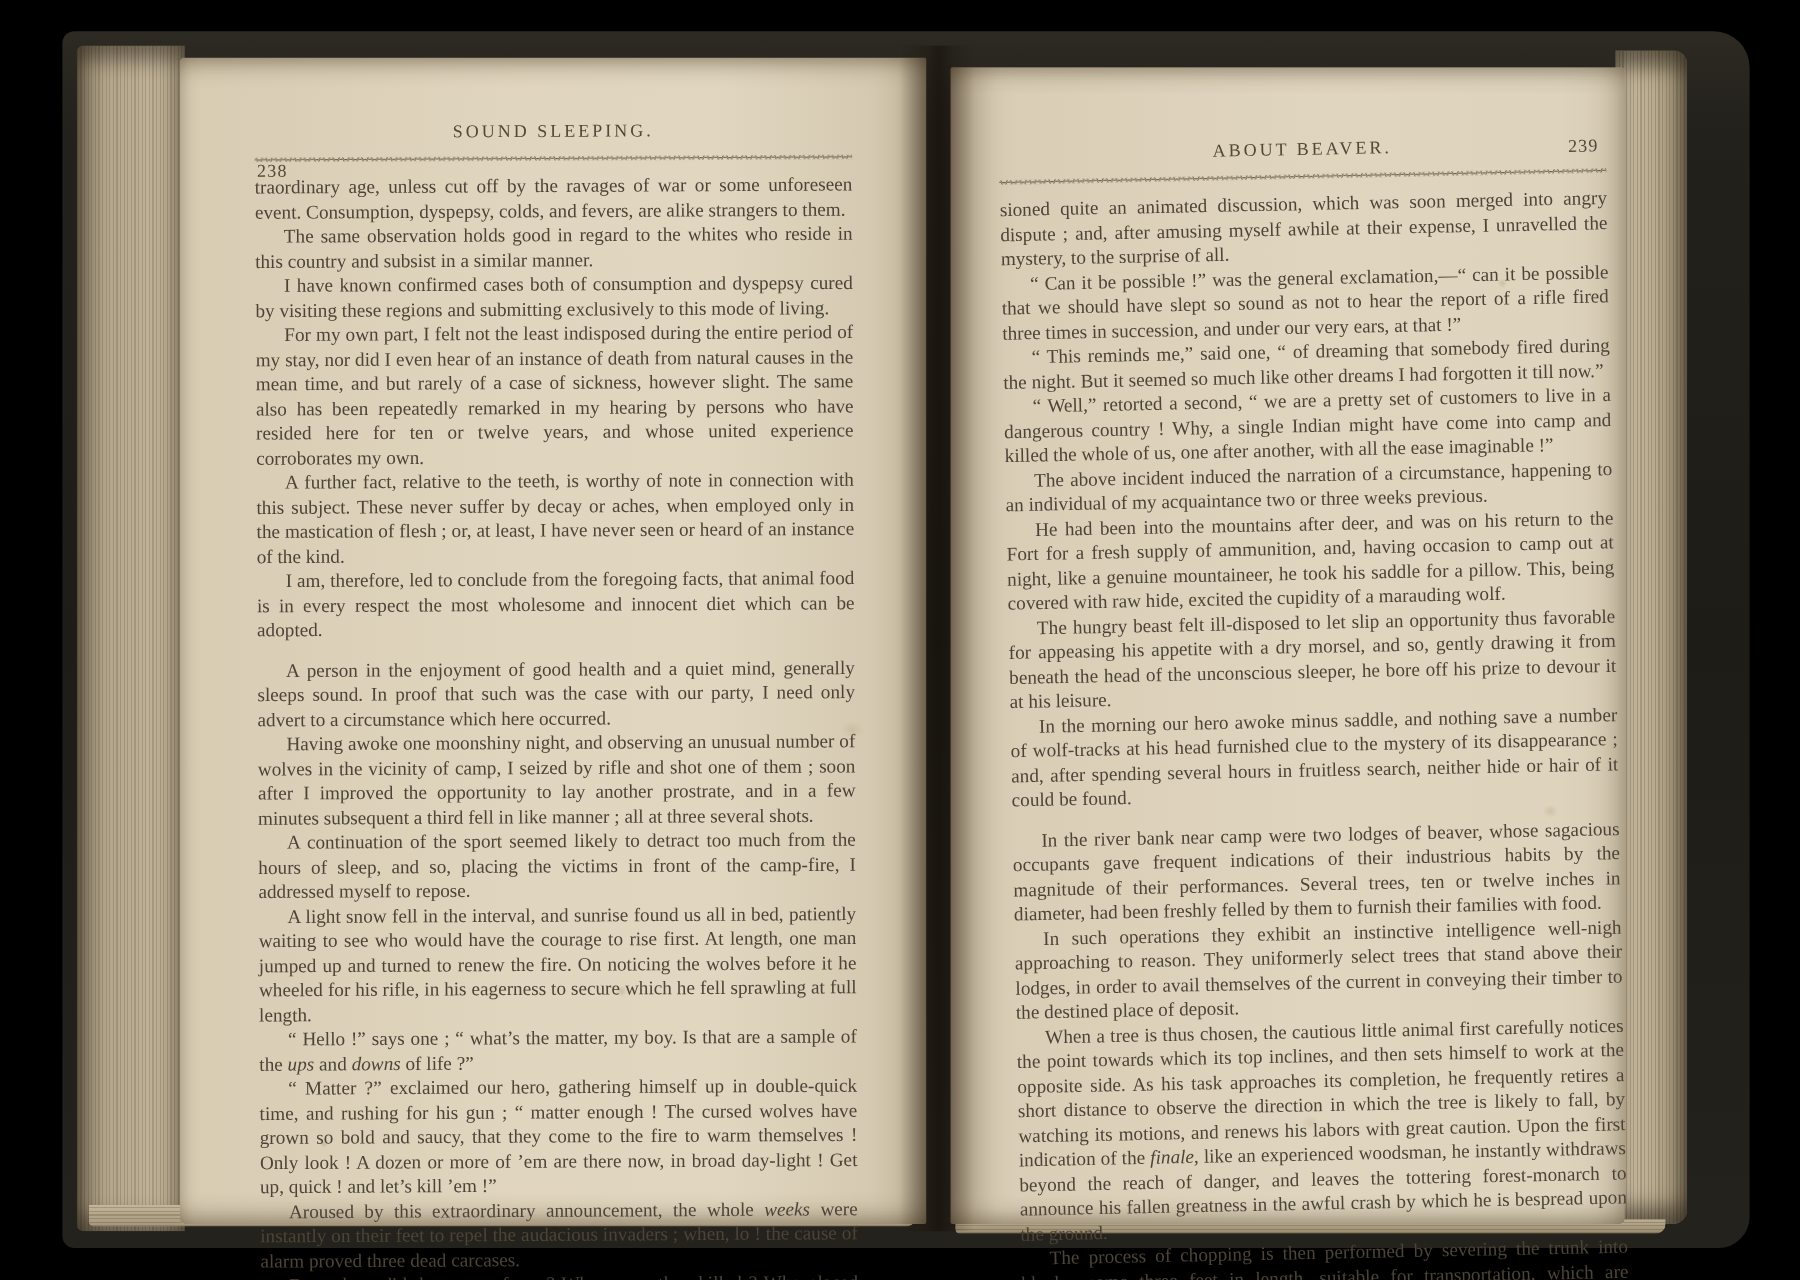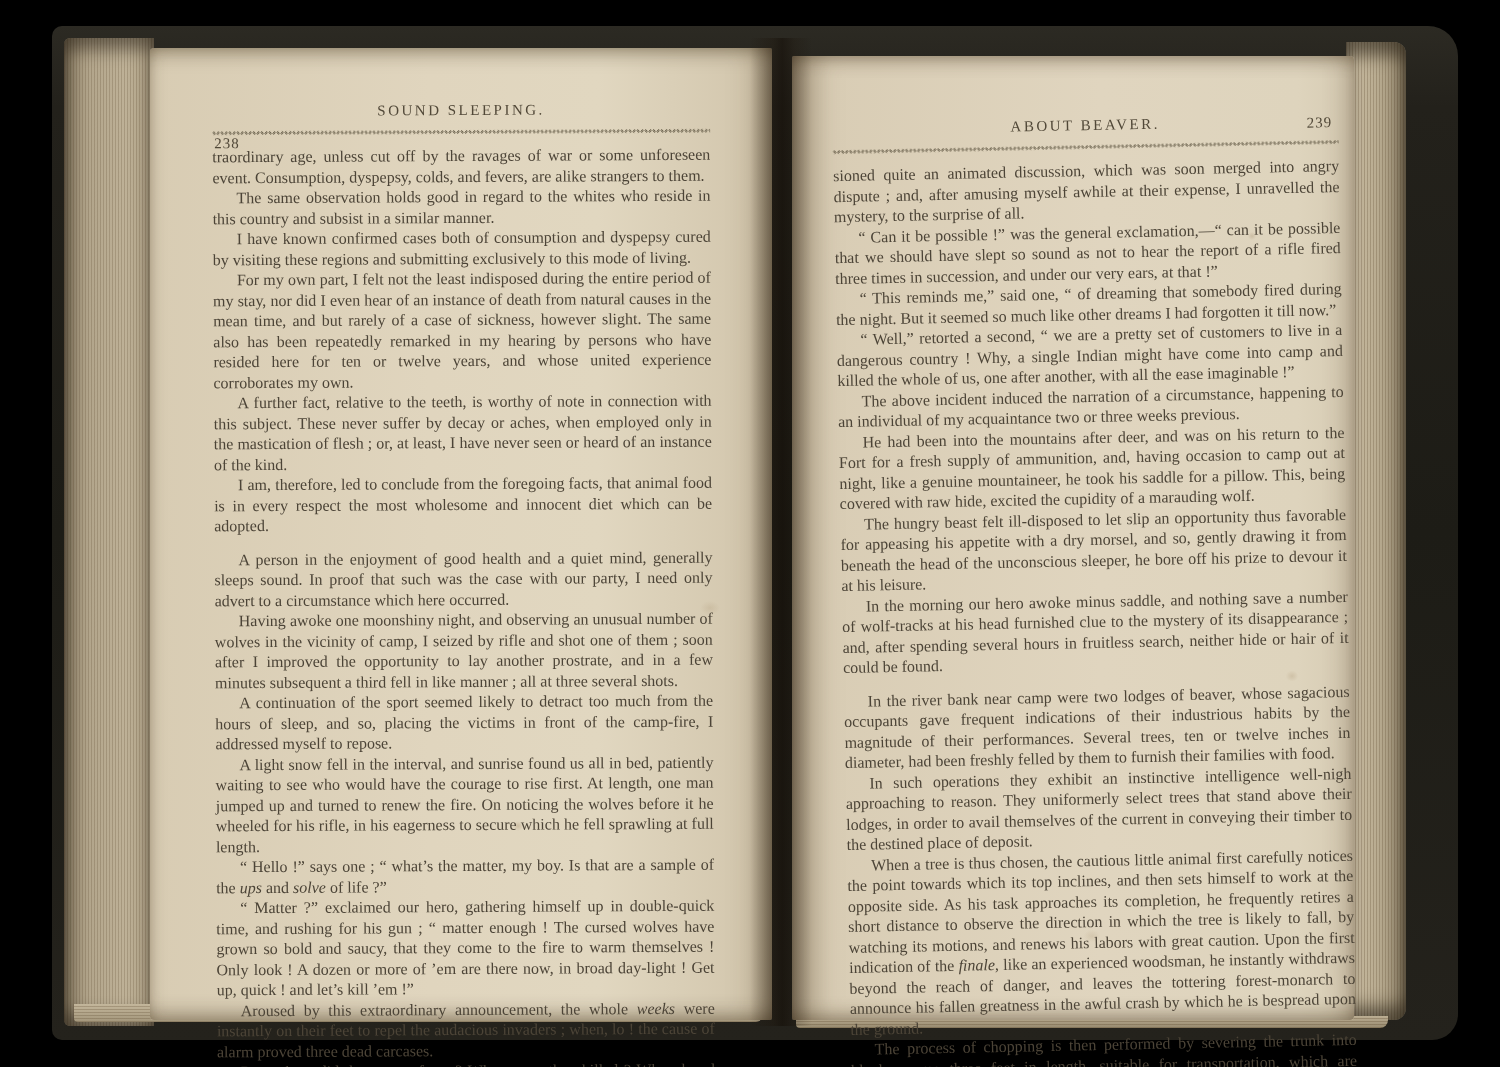--- a/index.html
+++ b/index.html
@@ -136,21 +136,21 @@
         <div class="para no-indent">traordinary age, unless cut off by the ravages of war or some unforeseen event.  Consumption, dyspepsy, colds, and fevers, are alike strangers to them.</div>
         <div class="para">The same observation holds good in regard to the whites who reside in this country and subsist in a similar manner.</div>
         <div class="para">I have known confirmed cases both of consumption and dyspepsy cured by visiting these regions and submitting exclusively to this mode of living.</div>
         <div class="para">For my own part, I felt not the least indisposed during the entire period of my stay, nor did I even hear of an instance of death from natural causes in the mean time, and but rarely of a case of sickness, however slight.  The same also has been repeatedly remarked in my hearing by persons who have resided here for ten or twelve years, and whose united experience corroborates my own.</div>
         <div class="para">A further fact, relative to the teeth, is worthy of note in connection with this subject.  These never suffer by decay or aches, when employed only in the mastication of flesh ; or, at least, I have never seen or heard of an instance of the kind.</div>
         <div class="para">I am, therefore, led to conclude from the foregoing facts, that animal food is in every respect the most wholesome and innocent diet which can be adopted.</div>
         <div class="para section-break">A person in the enjoyment of good health and a quiet mind, generally sleeps sound.   In proof that such was the case with our party, I need only advert to a circumstance which here occurred.</div>
         <div class="para">Having awoke one moonshiny night, and observing an unusual number of wolves in the vicinity of camp, I seized by rifle and shot one of them ; soon after I improved the opportunity to lay another prostrate, and in a few minutes subsequent a third fell in like manner ; all at three several shots.</div>
         <div class="para">A continuation of the sport seemed likely to detract too much from the hours of sleep, and so, placing the victims in front of the camp-fire, I addressed myself to repose.</div>
         <div class="para">A light snow fell in the interval, and sunrise found us all in bed, patiently waiting to see who would have the courage to rise first.  At length, one man jumped up and turned to renew the fire.  On noticing the wolves before it he wheeled for his rifle, in his eagerness to secure which he fell sprawling at full length.</div>
-        <div class="para">“ Hello !” says one ; “ what’s the matter, my boy.   Is that are a sample of the <i>ups</i> and <i>solve</i> of life ?”</div>
+        <div class="para">“ Hello !” says one ; “ what’s the matter, my boy.   Is that are a sample of the <i>ups</i> and <i>downs</i> of life ?”</div>
         <div class="para">“ Matter ?” exclaimed our hero, gathering himself up in double-quick time, and rushing for his gun ; “ matter enough !   The cursed wolves have grown so bold and saucy, that they come to the fire to warm themselves !  Only look !   A dozen or more of ’em are there now, in broad day-light !  Get up, quick !  and let’s kill ’em !”</div>
         <div class="para">Aroused by this extraordinary announcement, the whole <i>weeks</i> were instantly on their feet to repel the audacious invaders ; when, lo !  the cause of alarm proved three dead carcases.</div>
         <div class="para">But, where did they come from ?  When were they killed ?  Who placed them there ?   These were questions none were able to solve, and in regard to which all were profoundly ignorant.  Finally, the circumstance occa-</div>
       </div>
   </div>
 </div>
 
 <div class="page page-right">
   <div class="content content-right">
     <div class="header-row">

